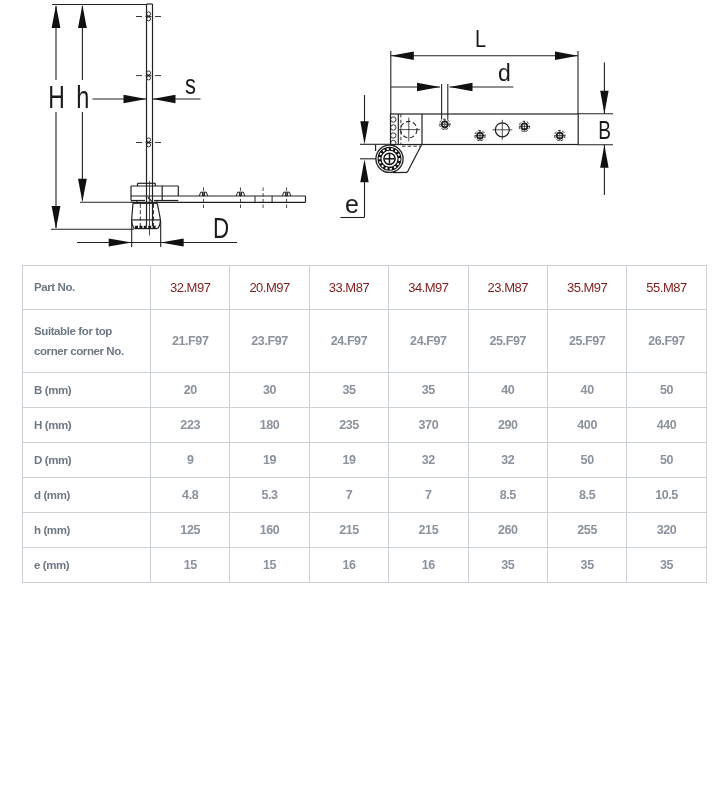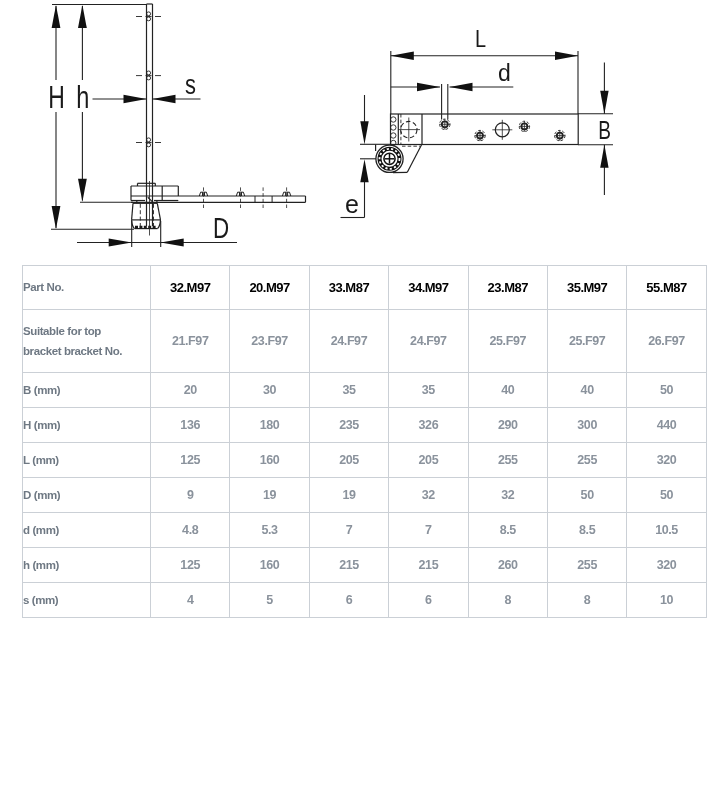--- a/index.html
+++ b/index.html
@@ -1,21 +1,21 @@
 <!DOCTYPE html>
 <html><head>
 <meta charset="utf-8">
 <style>
 html,body{margin:0;padding:0;background:#ffffff;}
 body{width:720px;height:800px;font-family:"Liberation Sans",sans-serif;position:relative;overflow:hidden;}
 #draw{position:absolute;left:0;top:0;}
 table{position:absolute;left:22px;top:265px;border-collapse:collapse;table-layout:fixed;width:684px;}
 td{border:1px solid #cbd0d6;font-size:12.5px;text-align:center;vertical-align:middle;padding:0;letter-spacing:-0.4px;}
-td.lbl{text-align:left;padding-left:0;color:#6e7883;font-weight:bold;font-size:11.5px;line-height:20px;letter-spacing:-0.4px;}
-td.pn{color:#000000;font-weight:bold;font-size:13px;letter-spacing:-0.5px;}
+td.lbl{text-align:left;padding-left:11px;color:#6e7883;font-weight:bold;font-size:11.5px;line-height:20px;letter-spacing:-0.4px;}
+td.pn{color:#7f1d1d;font-weight:normal;font-size:13px;letter-spacing:-0.5px;}
 td.v{color:#8a929c;font-weight:bold;}
 tr.r1{height:43.8px;}
 tr.r2{height:63px;margin-top:20px;}
 tr.rn{height:35px;}
 </style>
 </head>
 <body>
 <svg id="draw" width="720" height="262" viewBox="0 0 720 262">
 <g stroke="#222" stroke-width="1.1" fill="none" stroke-linecap="butt">
 
@@ -259,58 +259,48 @@
         <td class="lbl">Part No.</td>
         <td class="pn">32.M97</td>
         <td class="pn">20.M97</td>
         <td class="pn">33.M87</td>
         <td class="pn">34.M97</td>
         <td class="pn">23.M87</td>
         <td class="pn">35.M97</td>
         <td class="pn">55.M87</td>
       </tr>
 <tr class="r2">
-        <td class="lbl">Suitable for top<br><span style="white-space:nowrap">bracket bracket No.</span></td>
+        <td class="lbl">Suitable for top<br><span style="white-space:nowrap">corner corner No.</span></td>
         <td class="v">21.F97</td>
         <td class="v">23.F97</td>
         <td class="v">24.F97</td>
         <td class="v">24.F97</td>
         <td class="v">25.F97</td>
         <td class="v">25.F97</td>
         <td class="v">26.F97</td>
       </tr>
 <tr class="rn">
         <td class="lbl">B (mm)</td>
         <td class="v">20</td>
         <td class="v">30</td>
         <td class="v">35</td>
         <td class="v">35</td>
         <td class="v">40</td>
         <td class="v">40</td>
         <td class="v">50</td>
       </tr>
 <tr class="rn">
         <td class="lbl">H (mm)</td>
-        <td class="v">136</td>
+        <td class="v">223</td>
         <td class="v">180</td>
         <td class="v">235</td>
-        <td class="v">326</td>
+        <td class="v">370</td>
         <td class="v">290</td>
-        <td class="v">300</td>
+        <td class="v">400</td>
         <td class="v">440</td>
-      </tr>
-<tr class="rn">
-        <td class="lbl">L (mm)</td>
-        <td class="v">125</td>
-        <td class="v">160</td>
-        <td class="v">205</td>
-        <td class="v">205</td>
-        <td class="v">255</td>
-        <td class="v">255</td>
-        <td class="v">320</td>
       </tr>
 <tr class="rn">
         <td class="lbl">D (mm)</td>
         <td class="v">9</td>
         <td class="v">19</td>
         <td class="v">19</td>
         <td class="v">32</td>
         <td class="v">32</td>
         <td class="v">50</td>
         <td class="v">50</td>
@@ -329,23 +319,23 @@
         <td class="lbl">h (mm)</td>
         <td class="v">125</td>
         <td class="v">160</td>
         <td class="v">215</td>
         <td class="v">215</td>
         <td class="v">260</td>
         <td class="v">255</td>
         <td class="v">320</td>
       </tr>
 <tr class="rn">
-        <td class="lbl">s (mm)</td>
-        <td class="v">4</td>
-        <td class="v">5</td>
-        <td class="v">6</td>
-        <td class="v">6</td>
-        <td class="v">8</td>
-        <td class="v">8</td>
-        <td class="v">10</td>
+        <td class="lbl">e (mm)</td>
+        <td class="v">15</td>
+        <td class="v">15</td>
+        <td class="v">16</td>
+        <td class="v">16</td>
+        <td class="v">35</td>
+        <td class="v">35</td>
+        <td class="v">35</td>
       </tr>
 </tbody>
   </table>
 
 </body></html>

